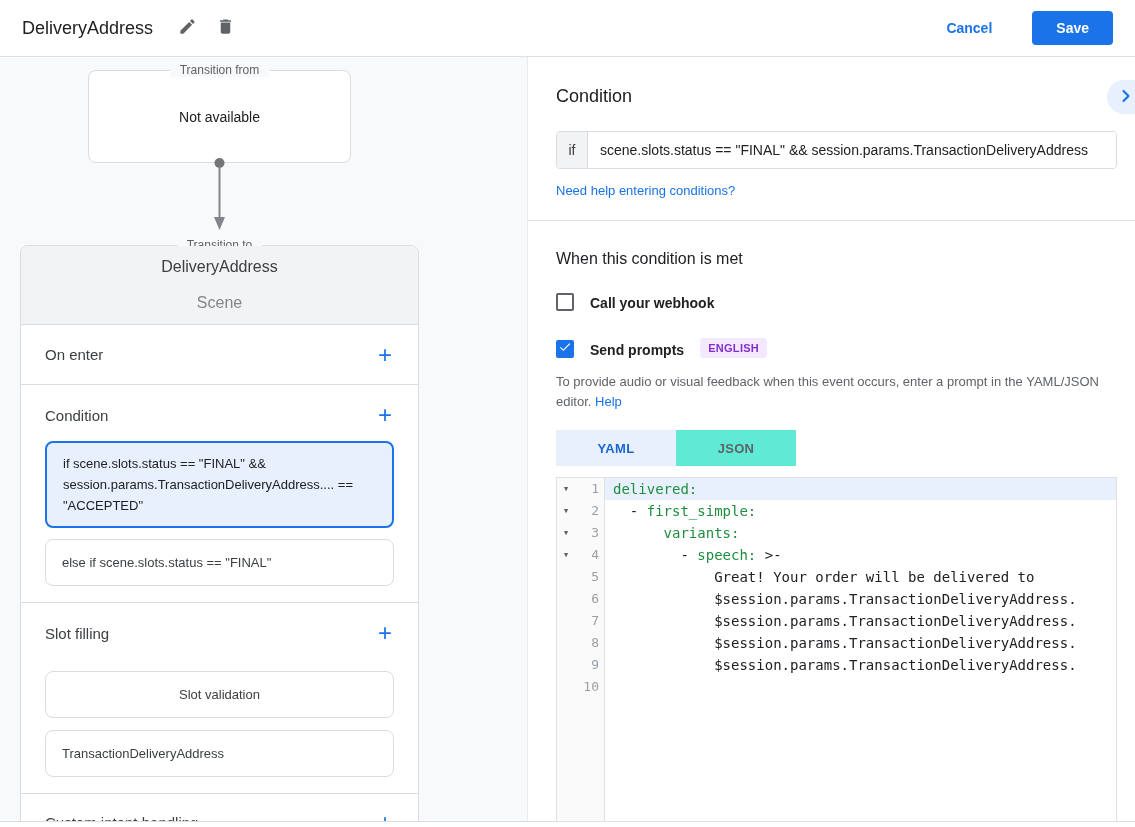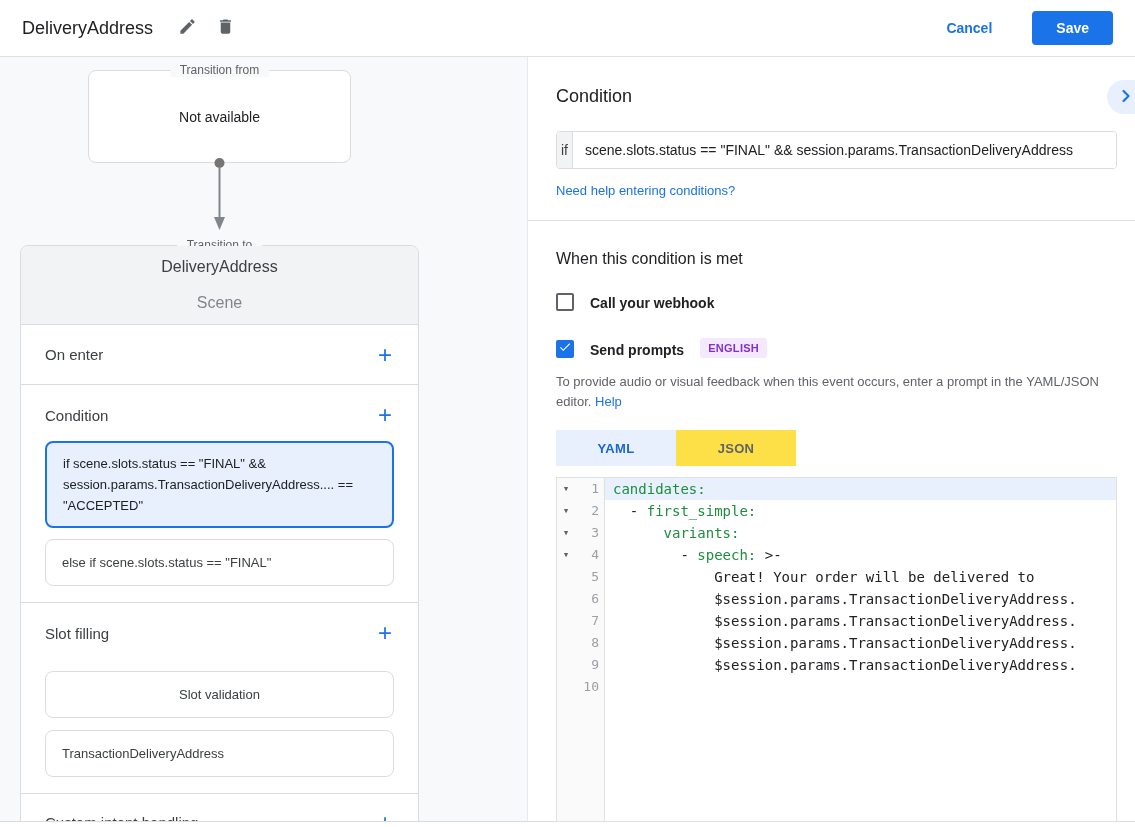--- a/index.html
+++ b/index.html
@@ -52,21 +52,21 @@
   .cond-card { margin-top:11px; background:#fff; border:1px solid #dadce0; border-radius:8px;
     padding:12px 16px; font-size:13px; line-height:21px; color:#3c4043; cursor:pointer; }
 
   
   .panel-heading { font-size:18px; color:#202124; font-weight:400; }
   .expand-pill { position:absolute; top:23px; right:-16px; width:44px; height:34px;
     background:#e8f0fe; border:none; border-radius:17px; cursor:pointer;
     display:flex; align-items:center; padding-left:9px; }
   .if-group { display:flex; margin-top:24px; margin-right:18px; height:38px;
     border:1px solid #dadce0; border-radius:4px; overflow:hidden; background:#fff; }
-  .if-label { width:16px; background:#f1f3f4; border-right:1px solid #dadce0; display:flex;
+  .if-label { width:31px; background:#f1f3f4; border-right:1px solid #dadce0; display:flex;
     align-items:center; justify-content:center; font-size:14px; color:#3c4043; }
   .if-input { flex:1; border:none; outline:none; padding:0 12px; font-size:14px; color:#202124;
     font-family:"Liberation Sans","DejaVu Sans",sans-serif; white-space:nowrap; overflow:hidden; }
   .help-link { display:inline-block; margin-top:14px; font-size:13px; color:#1a73e8;
     text-decoration:none; cursor:pointer; }
   .panel-divider { height:1px; background:#e0e0e0; margin:21px 0 0 -28px; }
   .when-heading { margin-top:29px; font-size:16px; font-weight:400; color:#202124; }
 
   .check-row { display:flex; align-items:flex-end; margin-top:25px; }
   .checkbox { width:18px; height:18px; border-radius:2px; margin-right:16px; cursor:pointer;
@@ -75,21 +75,21 @@
   .checkbox.checked { border:2px solid #1a73e8; background:#1a73e8; }
   .check-label { font-size:14px; font-weight:700; color:#202124; }
   .lang-badge { margin-left:16px; background:#f3e8fd; color:#8430ce; font-size:11px; font-weight:700;
     padding:4px 8px; border-radius:3px; letter-spacing:0.3px; }
 
   .panel-desc { margin-top:14px; width:572px; font-size:13px; line-height:20px; color:#5f6368; }
   .inline-link { color:#1a73e8; cursor:pointer; text-decoration:none; }
 
   .tabs { display:flex; margin-top:18px; }
   .tab { width:120px; height:36px; display:flex; align-items:center; justify-content:center;
-    font-size:13px; font-weight:700; letter-spacing:0.3px; color:#5f6368; cursor:pointer; background:#fde047; border:none; }
+    font-size:13px; font-weight:700; letter-spacing:0.3px; color:#5f6368; cursor:pointer; background:#5eead4; border:none; }
   .tab.active { background:#e8f0fe; color:#1967d2; }
 
   
   .editor { margin-top:11px; margin-right:18px; height:345px; border:1px solid #e0e0e0;
     background:#fff; overflow:hidden; font-family:"DejaVu Sans Mono","Liberation Mono",monospace; }
   .cm-row { display:flex; height:22px; line-height:22px; }
   .cm-arrow { width:18px; text-align:center; font-size:11px; color:#5f6368; background:#fafafa; cursor:pointer; }
   .cm-num { width:30px; padding-right:5px; text-align:right; font-size:13px; color:#9aa0a6;
     background:#fafafa; border-right:1px solid #e0e0e0; }
   .cm-code { flex:1; padding-left:8px; font-size:14px; color:#202124; white-space:pre; overflow:hidden; cursor:text; }
@@ -222,21 +222,21 @@
     <div class="tabs">
       <button class="tab active" id="tab-0">YAML</button>
       <button class="tab" id="tab-1">JSON</button>
     </div>
 
     <div class="editor">
       <div id="code-rows">
           <div class="cm-row hl">
             <div class="cm-arrow">▾</div>
             <div class="cm-num">1</div>
-            <div class="cm-code"><span class="cm-key">candidates:</span></div>
+            <div class="cm-code"><span class="cm-key">delivered:</span></div>
           </div>
           <div class="cm-row">
             <div class="cm-arrow">▾</div>
             <div class="cm-num">2</div>
             <div class="cm-code"><span>  - </span><span class="cm-key">first_simple:</span></div>
           </div>
           <div class="cm-row">
             <div class="cm-arrow">▾</div>
             <div class="cm-num">3</div>
             <div class="cm-code"><span>      </span><span class="cm-key">variants:</span></div>

